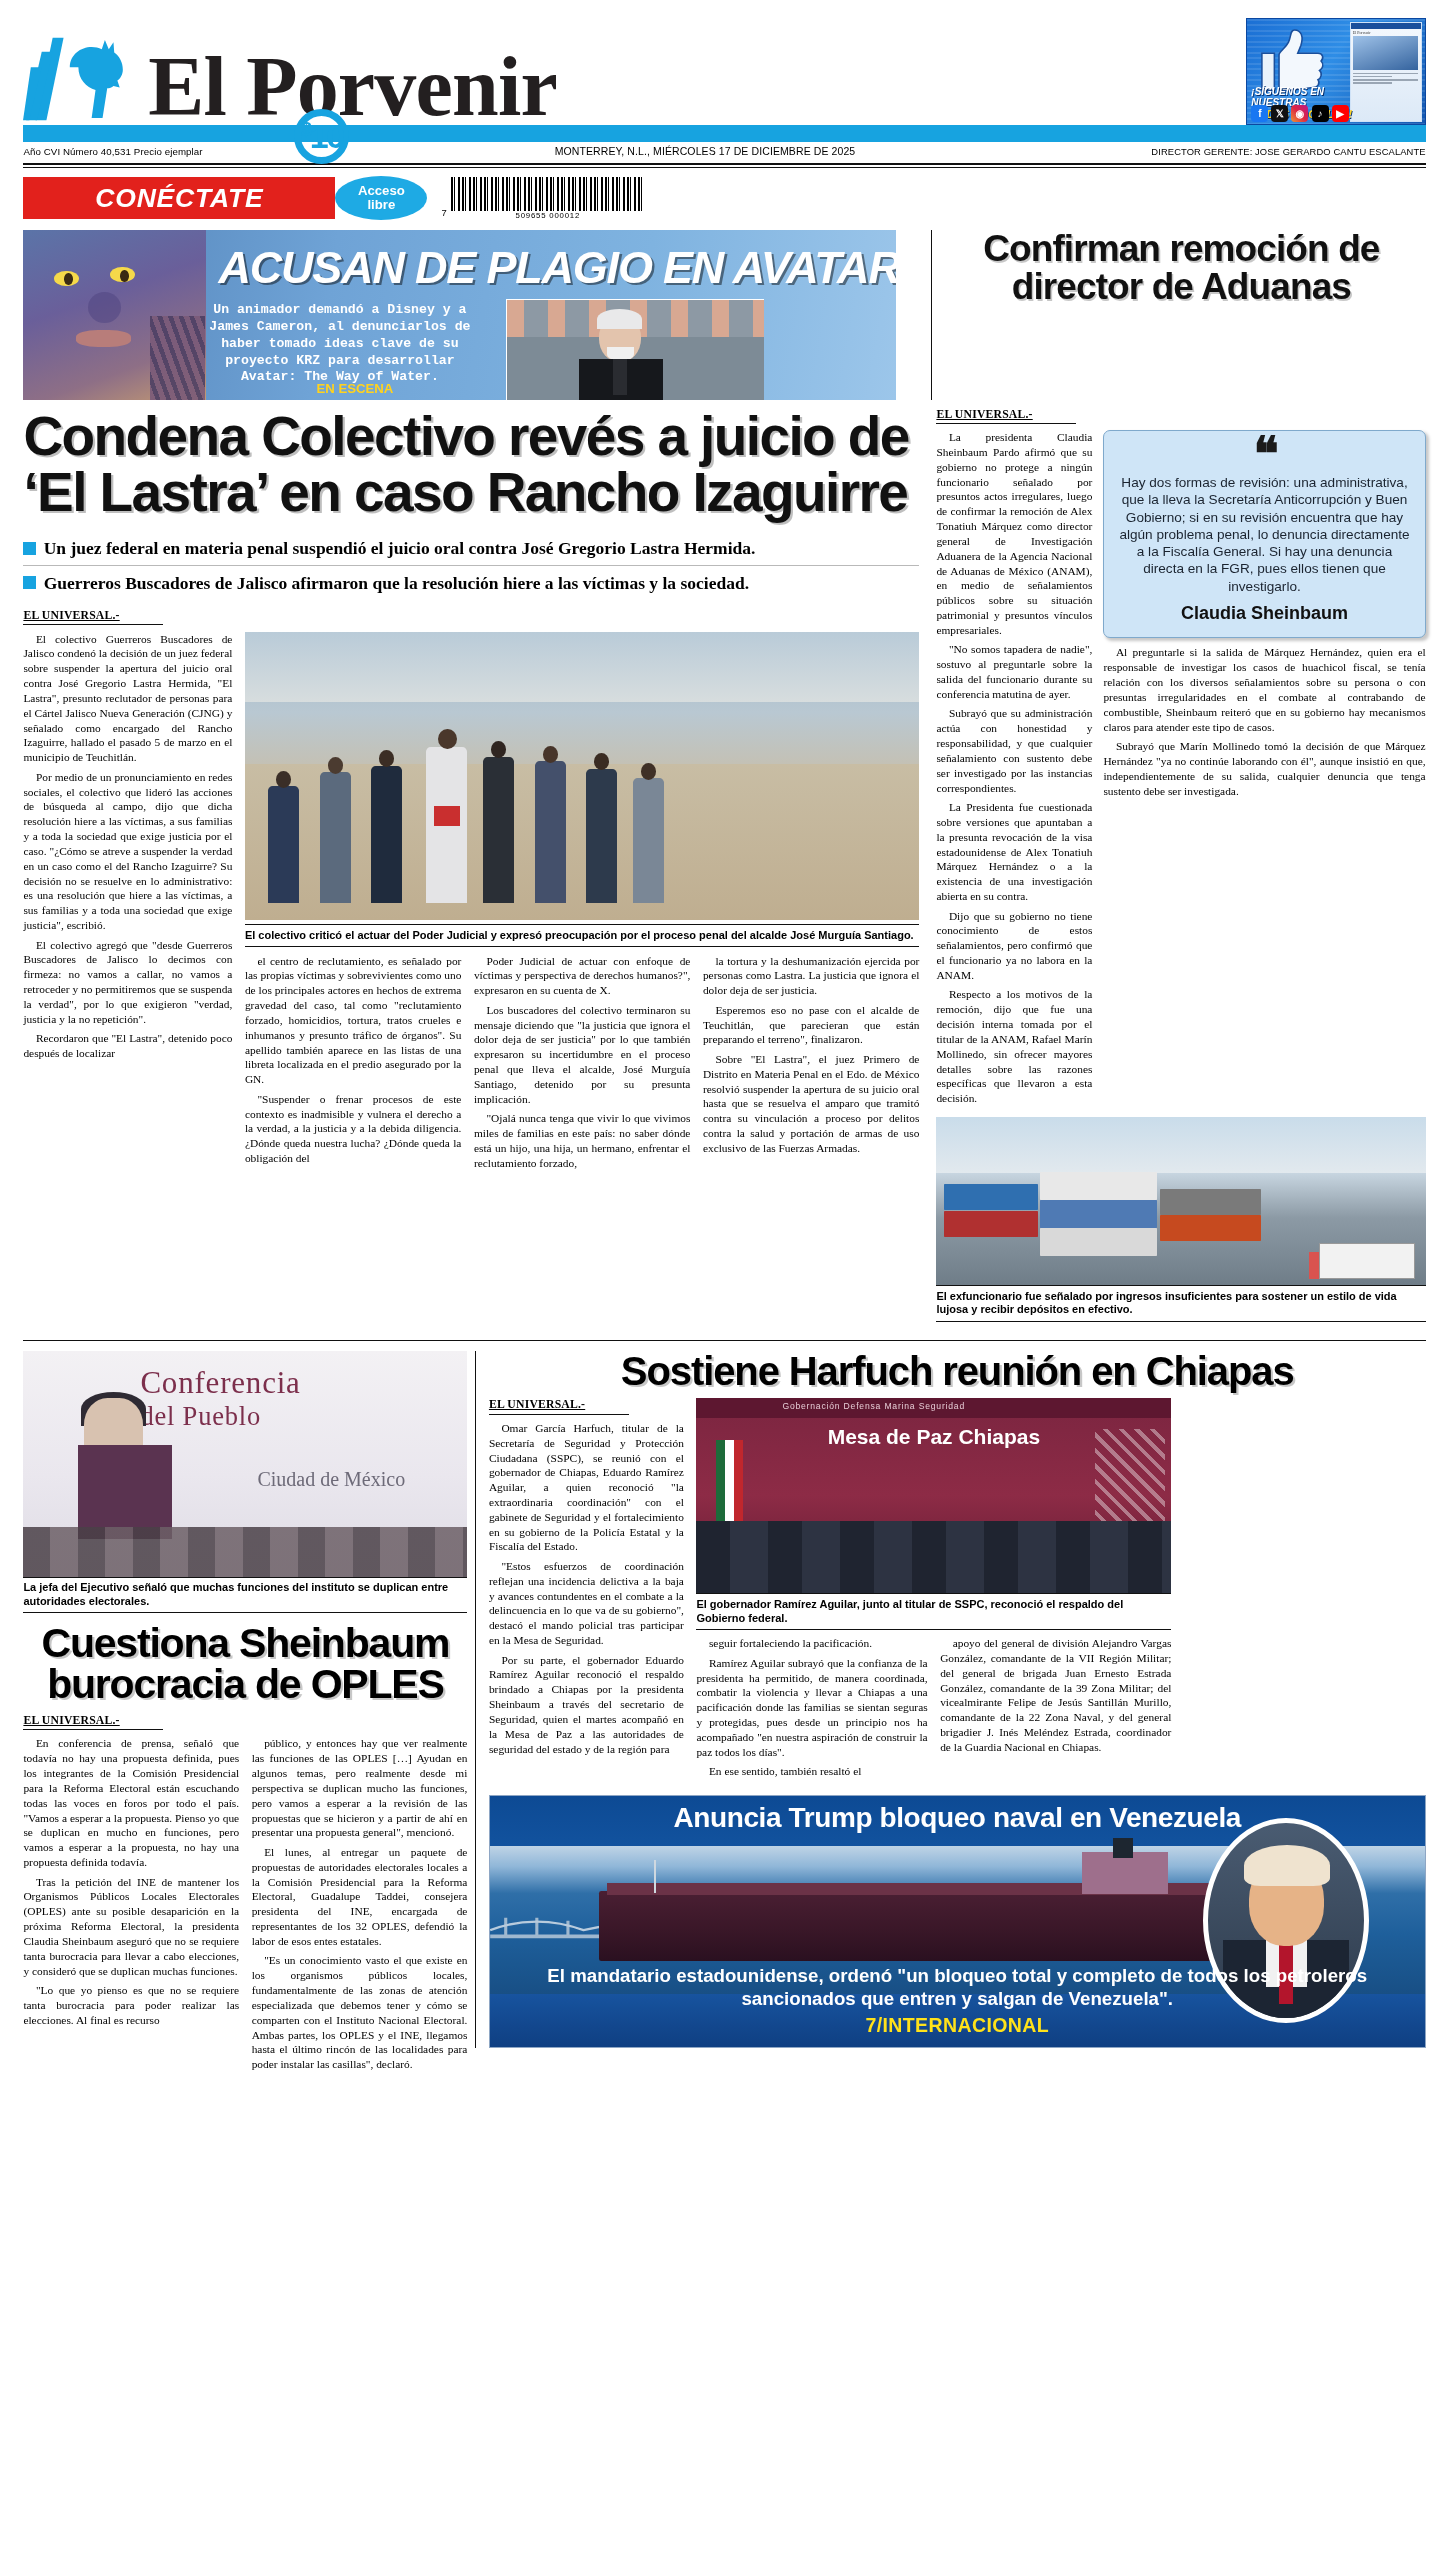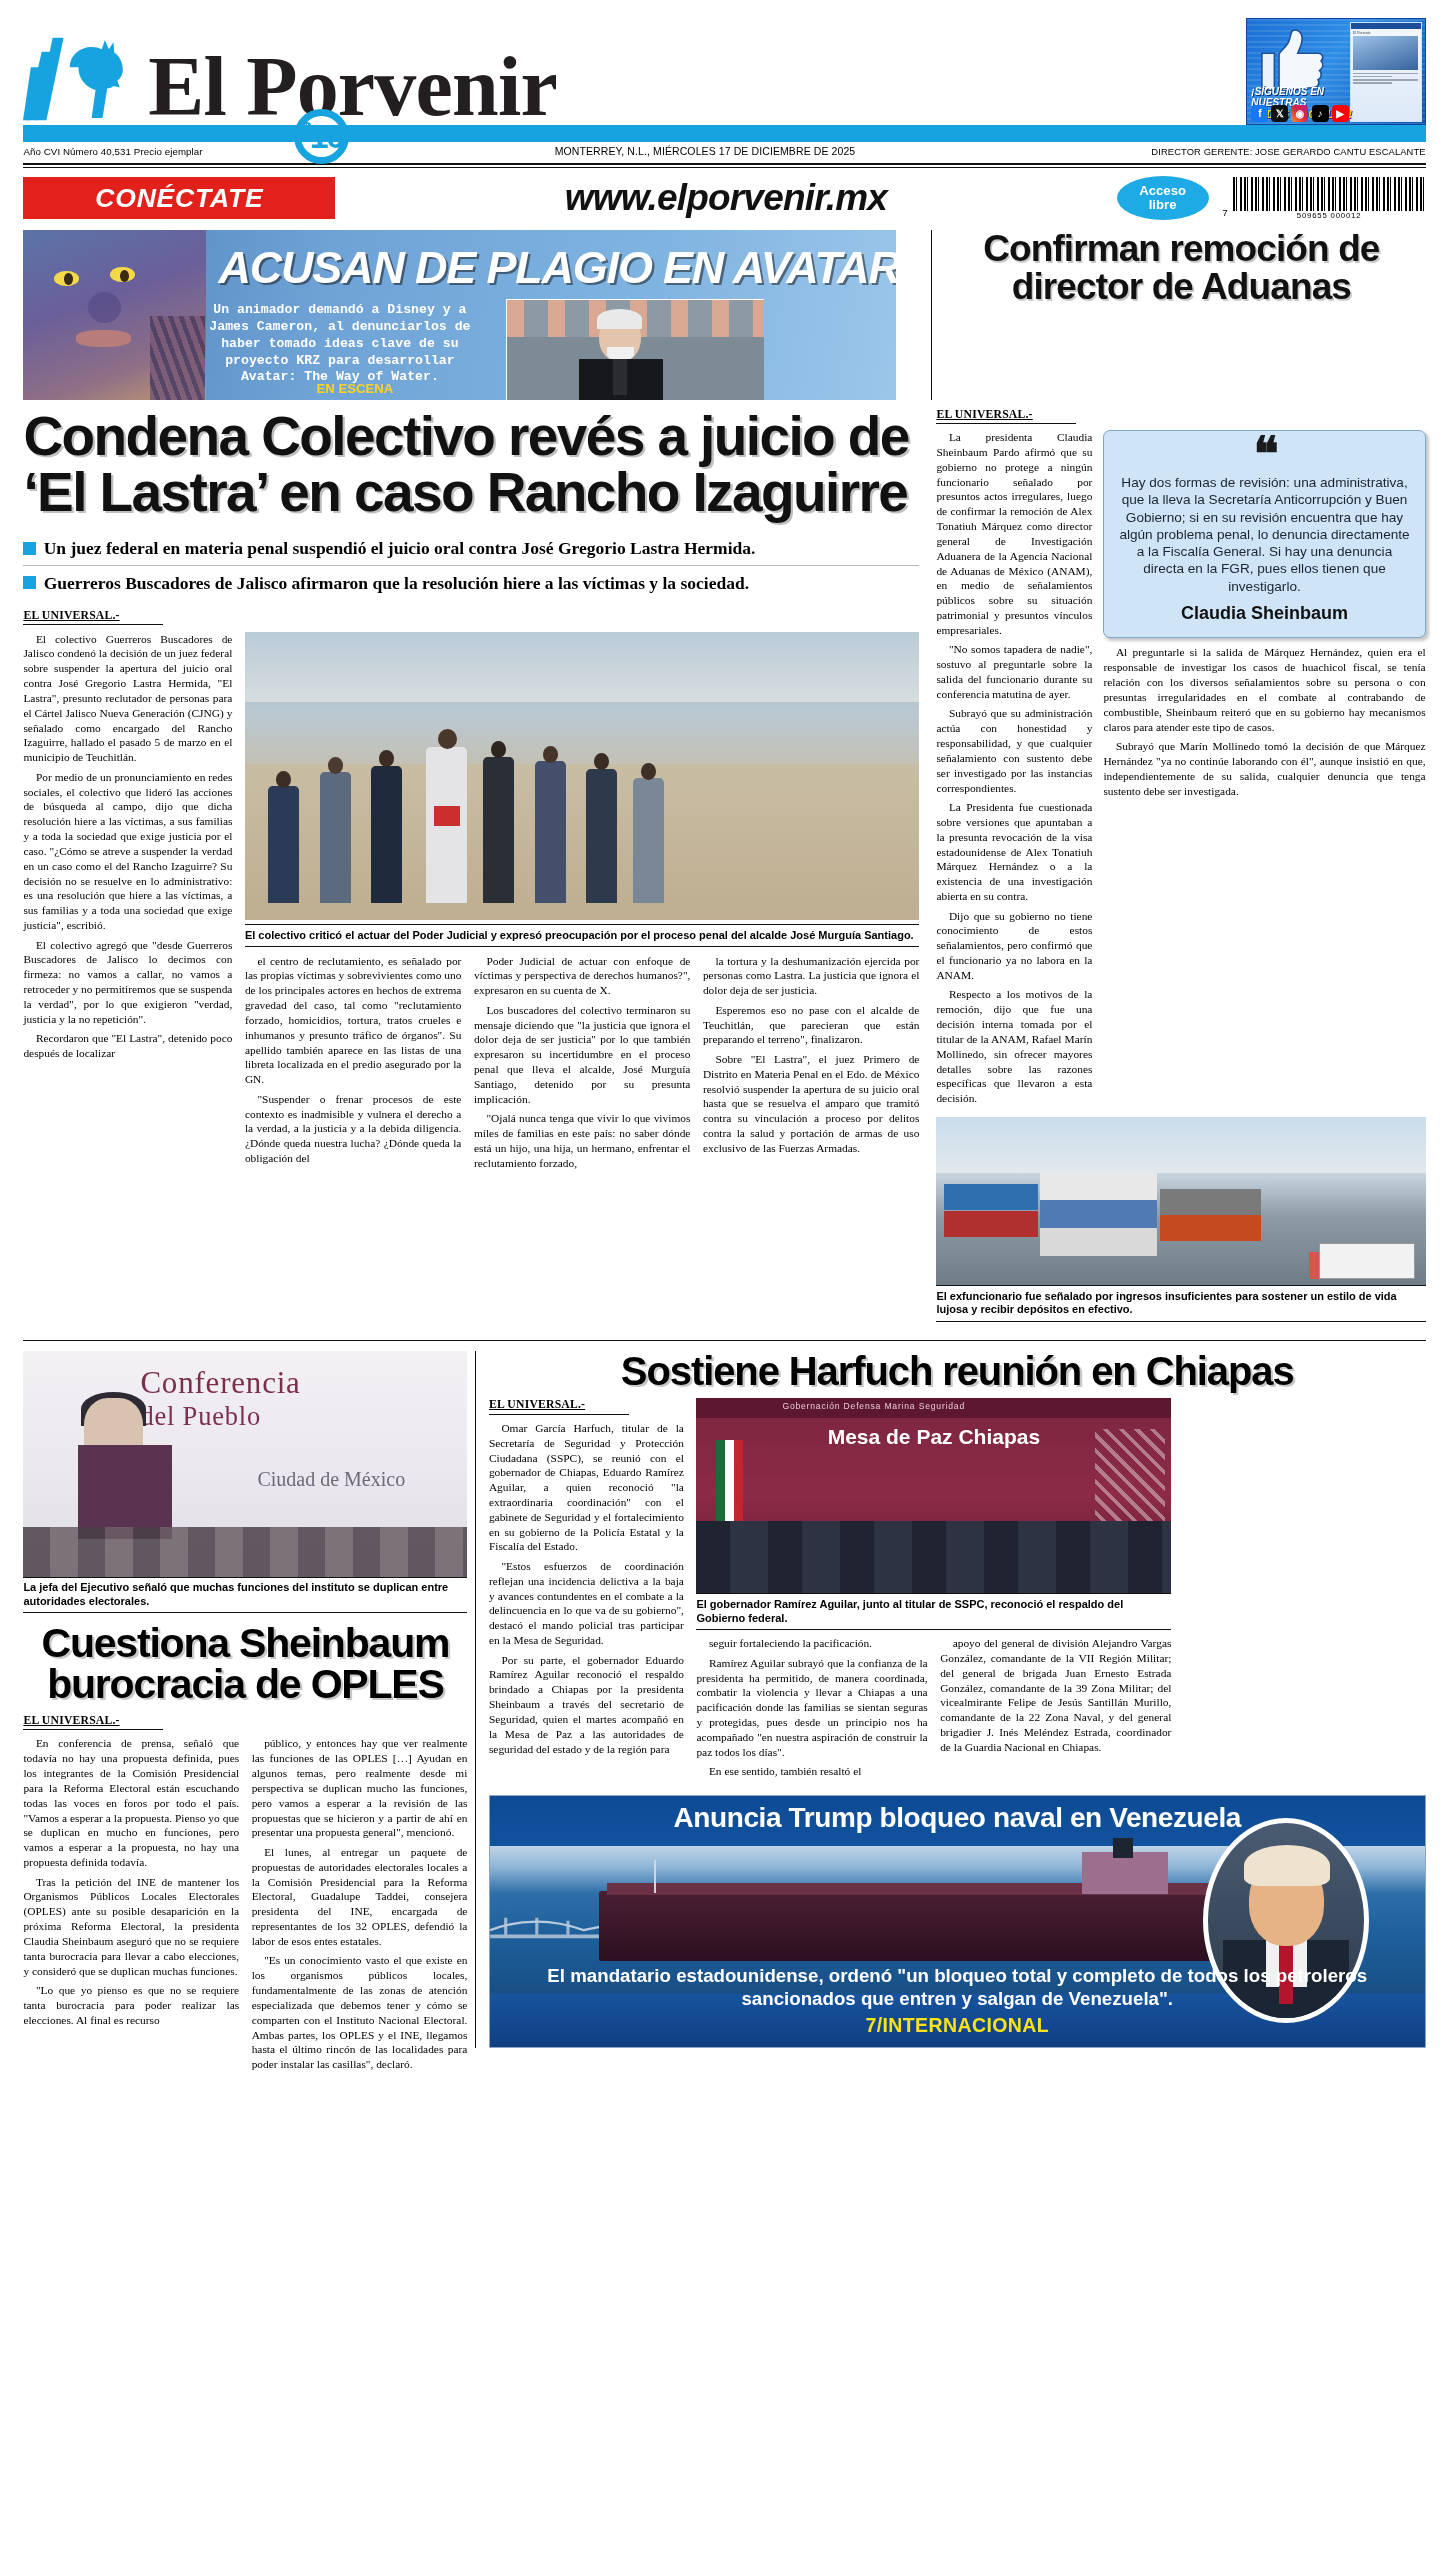--- a/index.html
+++ b/index.html
@@ -298,21 +298,20 @@
   <div class="infoline">
     <div class="lft">Año CVI Número 40,531  Precio ejemplar</div>
     <div class="mid">MONTERREY, N.L., MIÉRCOLES 17 DE DICIEMBRE DE 2025</div>
     <div class="rgt">DIRECTOR GERENTE: JOSE GERARDO CANTU ESCALANTE</div>
   </div>
 
   <div class="rule-dbl"></div>
 
   <div class="webbar">
     <div class="conectate">CONÉCTATE</div>
-    <div class="weburl">www.elporvenir.mx</div>
     <div class="acceso">
       <span>Acceso</span>
       <span>libre</span>
     </div>
     <div class="barcode">
       <div class="bc-row">
         <div class="bc-left">7</div>
         <div style="flex:1">
           <div class="bc-bars"></div>
           <div class="bc-num">509655 000012</div>

